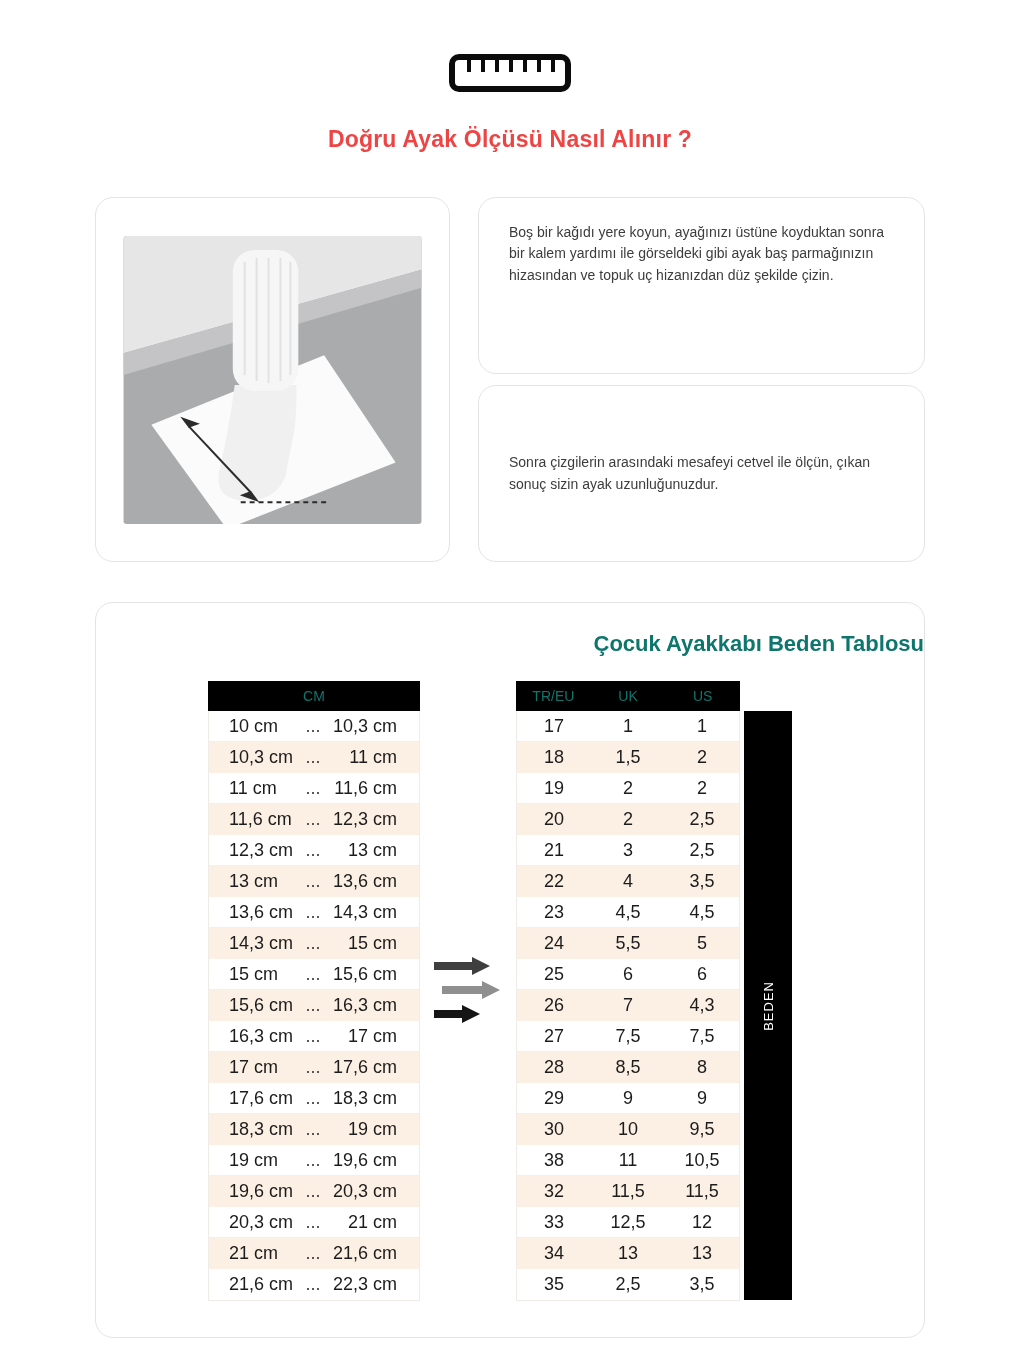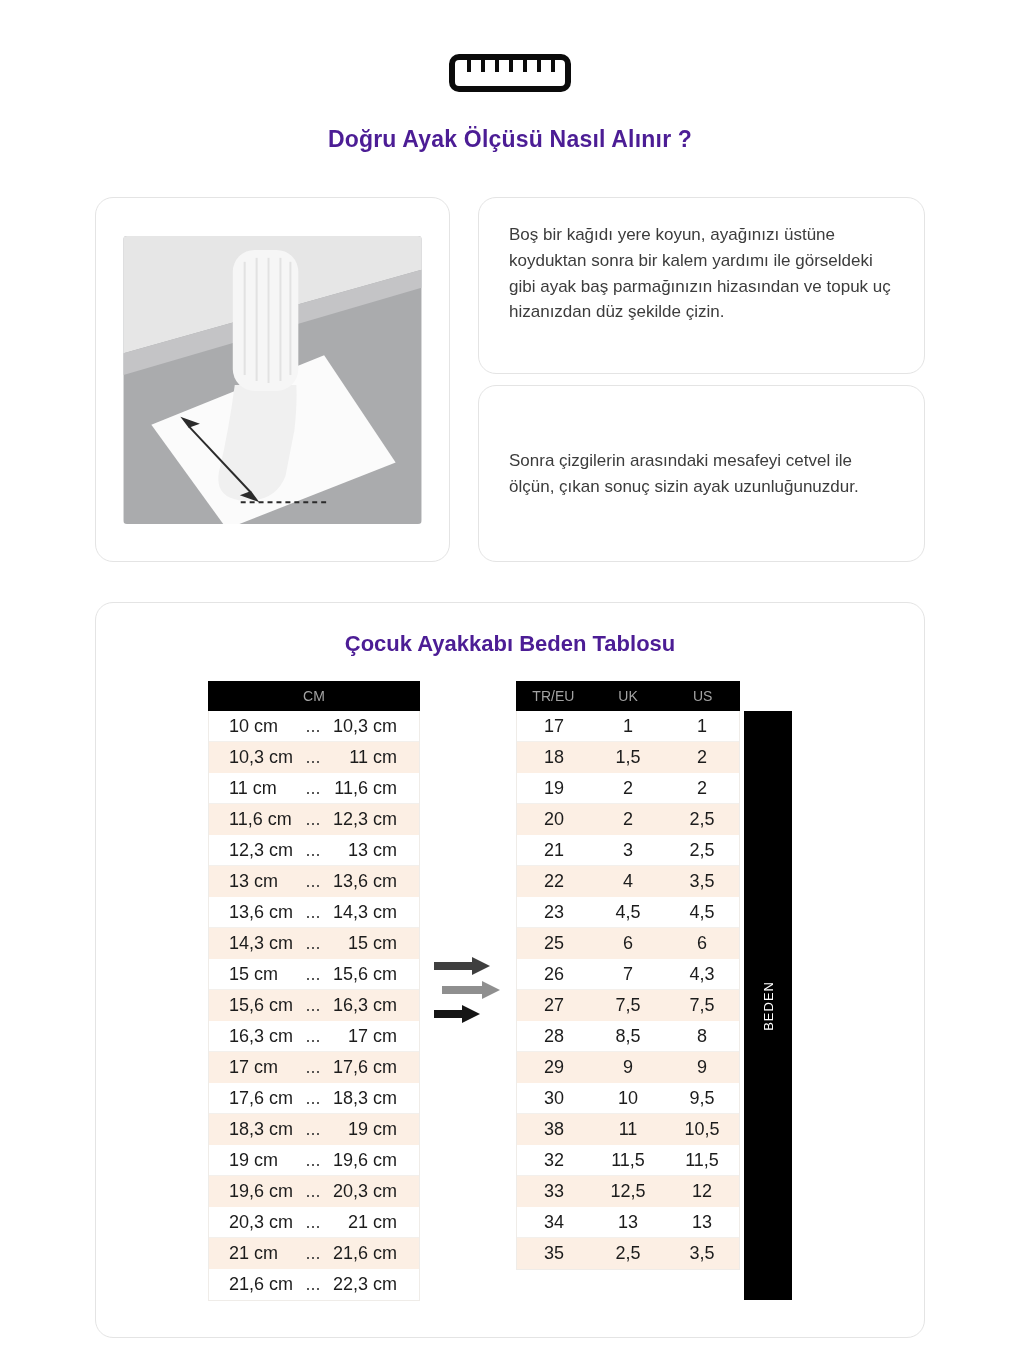--- a/index.html
+++ b/index.html
@@ -7,48 +7,48 @@
   body {
     width:1020px; height:1360px;
     font-family:"Liberation Sans", sans-serif;
     color:#1a1a1a;
   }
   .page { width:1020px; height:1360px; padding-top:52px; overflow:hidden; }
 
   .icon-wrap { display:flex; justify-content:center; }
   .page-title {
     text-align:center; font-size:23px; font-weight:700;
-    margin-top:32px; color:#4c1d95; letter-spacing:.2px;
+    margin-top:32px; color:#ef4444; letter-spacing:.2px;
   }
 
   .instructions { display:flex; gap:28px; margin:44px 95px 0; height:365px; }
   .photo-card {
     width:355px; border:1px solid #e4e4e4; border-radius:18px;
     display:flex; align-items:center; justify-content:center;
     background:#fff;
   }
   .photo-card svg { border-radius:4px; display:block; }
   .steps { flex:1; display:flex; flex-direction:column; gap:11px; }
   .step-card {
     flex:1; border:1px solid #e4e4e4; border-radius:18px;
-    padding:24px 30px; font-size:17px; line-height:1.52; color:#3c3c3c;
+    padding:24px 30px; font-size:14px; line-height:1.52; color:#3c3c3c;
     display:flex; align-items:flex-start; background:#fff;
   }
   .step-card.centered { align-items:center; }
 
   .chart-card {
     margin:40px 95px 0; border:1px solid #e4e4e4; border-radius:18px;
     padding:28px 0 36px; background:#fff;
   }
-  .chart-title { text-align:center; font-size:22px; font-weight:700; color:#4c1d95; }
+  .chart-title { text-align:right; font-size:22px; font-weight:700; color:#0f766e; }
 
   .tables { display:flex; align-items:flex-start; margin-top:24px; padding-left:112px; }
 
   .thead {
-    background:#000; color:#a3a3a3; height:30px; font-size:14px;
+    background:#000; color:#0f766e; height:30px; font-size:14px;
     display:flex; align-items:center; justify-content:center;
   }
   .tbody { border:1px solid #efece8; border-top:none; }
   .trow {
     height:31px; display:flex; align-items:center;
     font-size:18px; color:#1c1c1c; background:#fff;
     border-bottom:1px solid #f3f0ec;
   }
   .trow:last-child { border-bottom:none; }
   .tbody div.trow:nth-of-type(even) { background:#fcefe4; border-bottom:none; }
@@ -312,20 +312,25 @@
               <span class="s-cell">4</span>
               <span class="s-cell">3,5</span>
             </div>
 
             <div class="trow">
               <span class="s-cell">23</span>
               <span class="s-cell">4,5</span>
               <span class="s-cell">4,5</span>
             </div>
 
+            <div class="trow">
+              <span class="s-cell">24</span>
+              <span class="s-cell">5,5</span>
+              <span class="s-cell">5</span>
+            </div>
 
             <div class="trow">
               <span class="s-cell">25</span>
               <span class="s-cell">6</span>
               <span class="s-cell">6</span>
             </div>
 
             <div class="trow">
               <span class="s-cell">26</span>
               <span class="s-cell">7</span>

